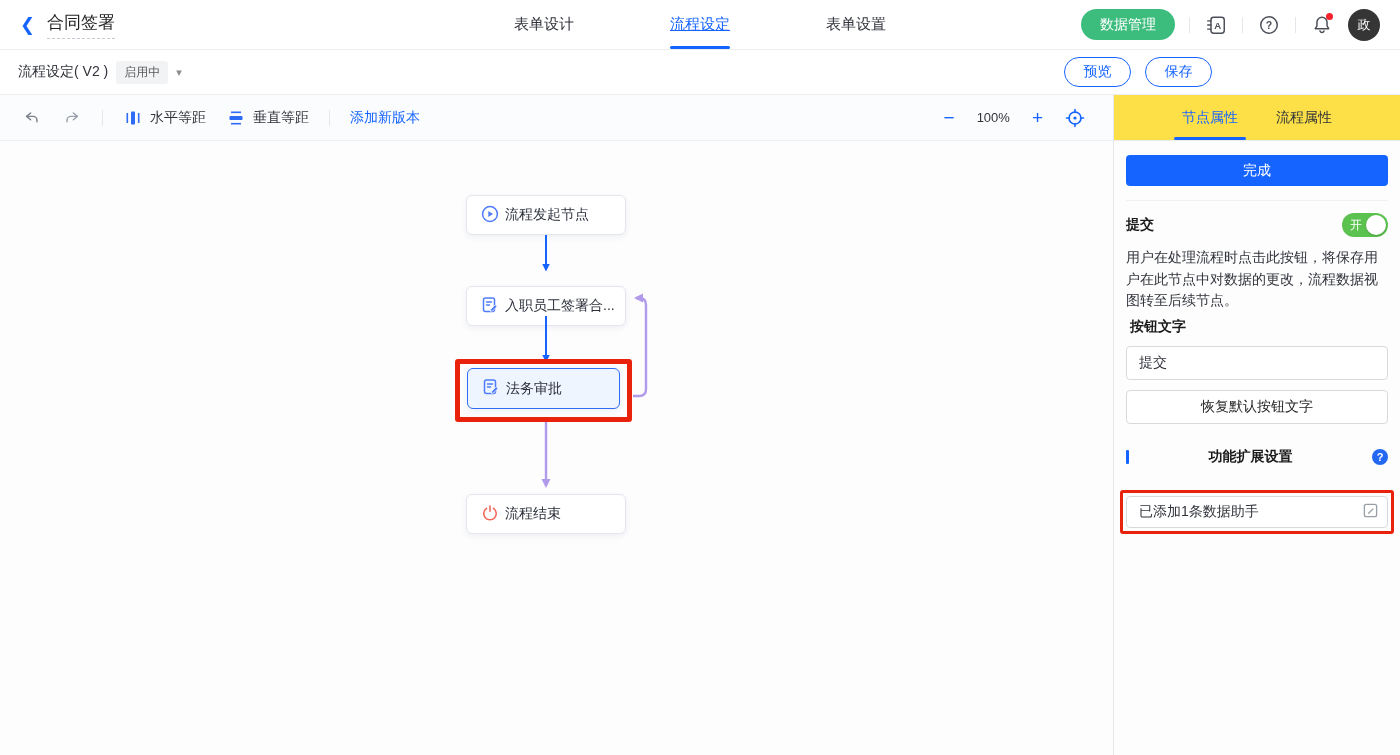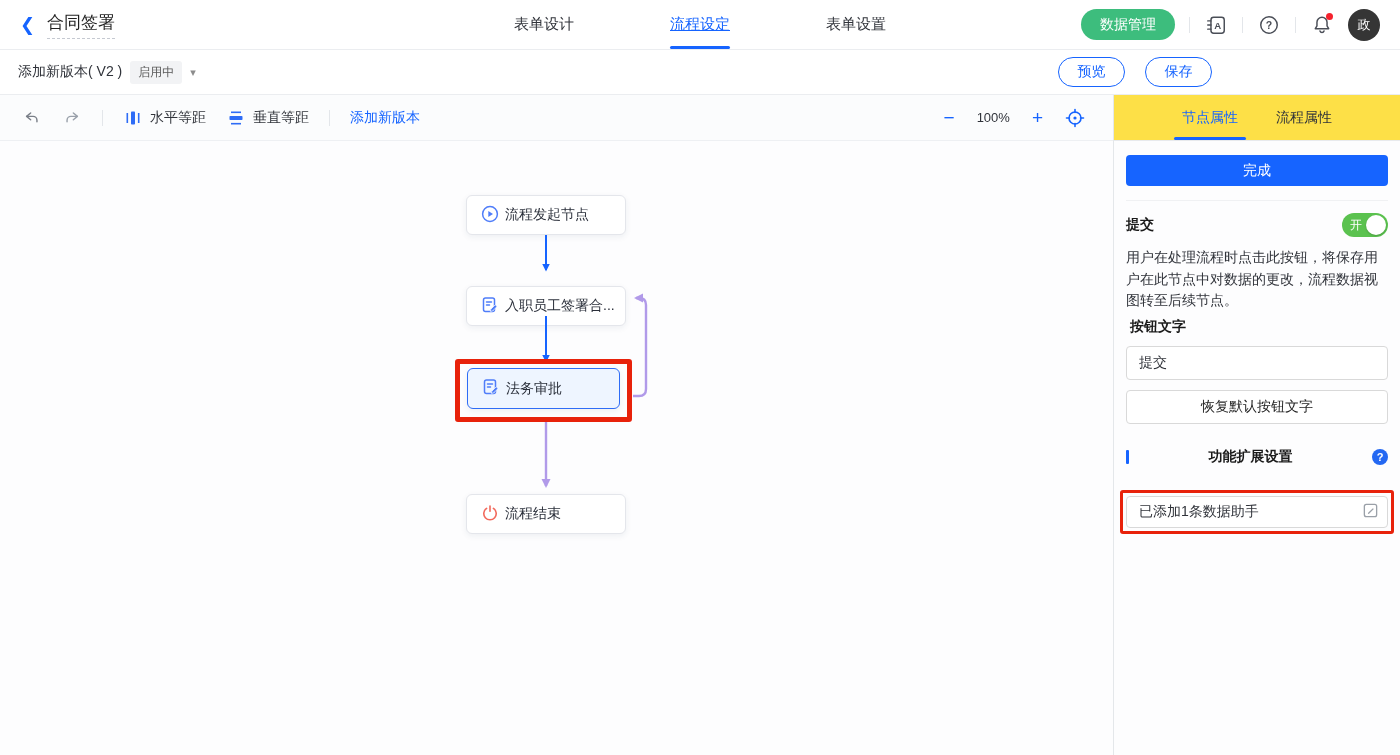--- a/index.html
+++ b/index.html
@@ -21,21 +21,21 @@
   .icon-btn { width:24px; height:24px; display:flex; align-items:center; justify-content:center; cursor:pointer; position:relative; }
   .red-dot { position:absolute; top:0; right:1px; width:7px; height:7px; border-radius:50%; background:#f5222d; }
   .avatar { width:32px; height:32px; border-radius:50%; background:#353535; color:#fff; display:flex; align-items:center; justify-content:center; font-size:13px; cursor:pointer; }
 
   
   .subheader { height:45px; background:#fff; border-bottom:1px solid #ebedf0; display:flex; align-items:center; padding:0 18px; }
   .version-group { display:flex; align-items:center; gap:8px; }
   .version-label { font-size:14px; color:#30333a; }
   .status-badge { background:#f2f3f5; color:#595959; font-size:12px; padding:3px 8px; border-radius:3px; }
   .chev-down { color:#8c8c8c; font-size:11px; cursor:pointer; }
-  .subheader-actions { margin-left:auto; margin-right:170px; display:flex; gap:20px; }
+  .subheader-actions { margin-left:auto; margin-right:170px; display:flex; gap:14px; }
   .pill-outline { background:#fff; border:1px solid #1664ff; color:#1664ff; height:30px; width:67px; border-radius:16px; font-size:14px; cursor:pointer; }
 
   
   .main { display:flex; height:660px; }
   .canvas-col { flex:1; display:flex; flex-direction:column; min-width:0; }
 
   
   .toolbar { height:46px; background:#fbfcfd; border-bottom:1px solid #eef0f3; display:flex; align-items:center; padding:0 22px; gap:20px; }
   .tb-icon { width:20px; height:20px; display:flex; align-items:center; justify-content:center; cursor:pointer; }
   .tb-divider { width:1px; height:16px; background:#e3e6ea; }
@@ -119,21 +119,21 @@
         <path d="M9.8 18.5a2.3 2.3 0 0 0 4.4 0" fill="none" stroke="#4a4e57" stroke-width="1.6" stroke-linecap="round"></path>
       </svg>
       <span class="red-dot"></span>
     </div>
     <div class="avatar">政</div>
   </div>
 </div>
 
 <div class="subheader">
   <div class="version-group">
-    <span class="version-label">添加新版本( V2 )</span>
+    <span class="version-label">流程设定( V2 )</span>
     <span class="status-badge">启用中</span>
     <span class="chev-down">▾</span>
   </div>
   <div class="subheader-actions">
     <button class="pill-outline">预览</button>
     <button class="pill-outline">保存</button>
   </div>
 </div>
 
 <div class="main">

